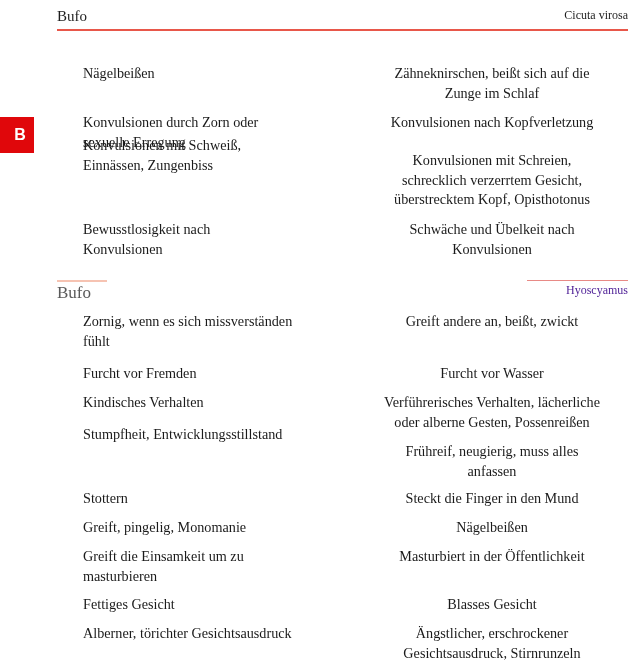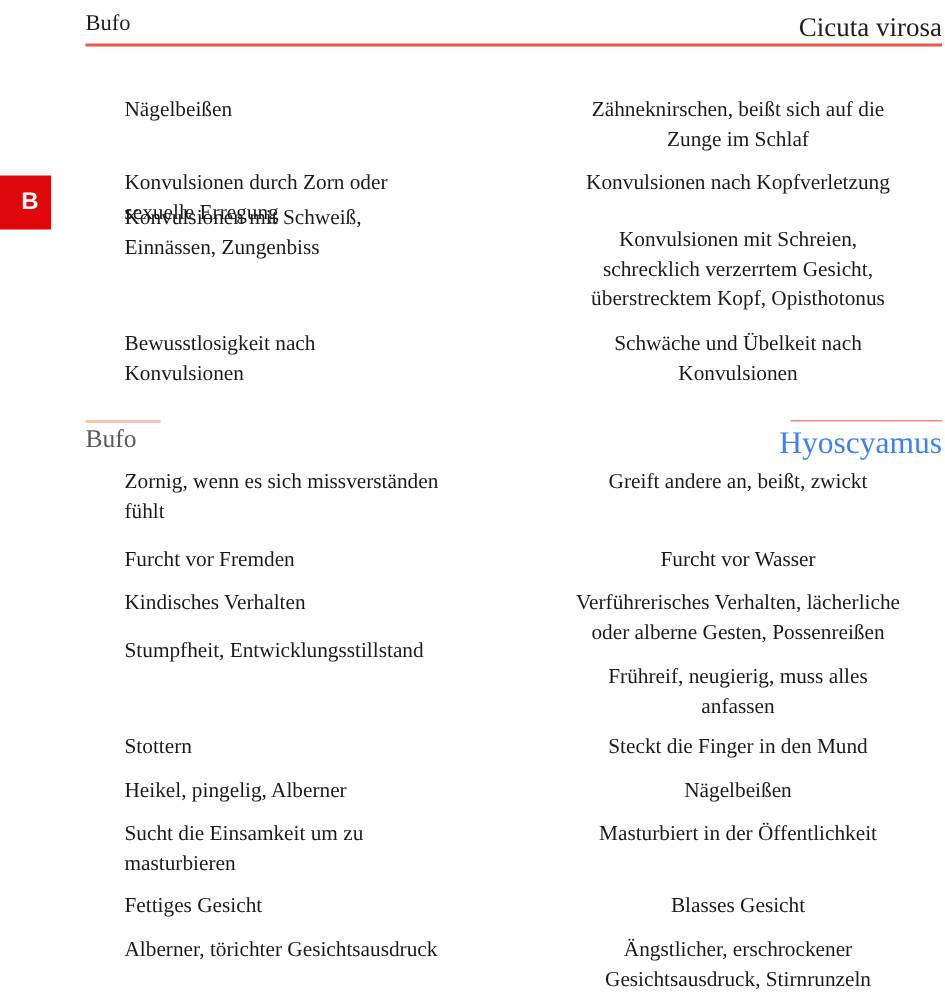--- a/index.html
+++ b/index.html
@@ -3,33 +3,33 @@
 <meta charset="utf-8">
 <style>
   html, body { margin: 0; padding: 0; }
   body {
     width: 630px; height: 672px; position: relative; overflow: hidden;
     background: #ffffff; color: #1a1a1a;
     font-family: "Liberation Serif", "DejaVu Serif", serif;
   }
   .hdr { position: absolute; font-family: Liberation Serif, serif; }
   .s1-left { left: 57px; top: 8px; font-size: 15px; color: #1e1e1e; }
-  .s1-right { right: 2px; top: 8px; font-size: 18px; color: #1e1e1e; }
+  .s1-right { right: 2px; top: 8px; font-size: 12px; color: #1e1e1e; }
   .s1-rule { position: absolute; left: 57px; top: 29px; width: 571px; height: 2px; background: #e8574a; }
   .tab-b {
     position: absolute; left: 0; top: 117px; width: 34px; height: 36px;
     background: #e0070b; color: #fff;
     font-family: "Liberation Sans", "DejaVu Sans", sans-serif; font-weight: bold; font-size: 16px;
     display: flex; align-items: center; justify-content: center;
     padding-left: 6px; box-sizing: border-box;
   }
   .s2-left-line { position: absolute; left: 57px; top: 280px; width: 50px; height: 2px; background: #f6c3b2; }
   .s2-left { left: 57px; top: 283px; font-size: 17px; color: #5a5a5a; }
   .s2-right-line { position: absolute; left: 527px; top: 280px; width: 101px; height: 1px; background: #e88a86; }
-  .s2-right { right: 2px; top: 283px; font-size: 21px; color: #3b82f6; }
+  .s2-right { right: 2px; top: 283px; font-size: 12px; color: #4c1d95; }
   .cell {
     position: absolute; font-size: 14.2px; line-height: 19.5px; color: #1a1a1a;
     white-space: pre-line;
   }
   .lc { left: 83px; width: 260px; font-family: Liberation Serif, serif; }
   .rc { left: 357px; width: 270px; text-align: center; }
 </style>
 </head>
 <body>
 
@@ -74,24 +74,24 @@
 <div class="cell rc" style="top:393px">Verführerisches Verhalten, lächerliche
 oder alberne Gesten, Possenreißen</div>
 
 <div class="cell lc" style="top:425px">Stumpfheit, Entwicklungsstillstand</div>
 <div class="cell rc" style="top:442px">Frühreif, neugierig, muss alles
 anfassen</div>
 
 <div class="cell lc" style="top:489px">Stottern</div>
 <div class="cell rc" style="top:489px">Steckt die Finger in den Mund</div>
 
-<div class="cell lc" style="top:518px">Heikel, pingelig, Alberner</div>
+<div class="cell lc" style="top:518px">Greift, pingelig, Monomanie</div>
 <div class="cell rc" style="top:518px">Nägelbeißen</div>
 
-<div class="cell lc" style="top:547px">Sucht die Einsamkeit um zu
+<div class="cell lc" style="top:547px">Greift die Einsamkeit um zu
 masturbieren</div>
 <div class="cell rc" style="top:547px">Masturbiert in der Öffentlichkeit</div>
 
 <div class="cell lc" style="top:595px">Fettiges Gesicht</div>
 <div class="cell rc" style="top:595px">Blasses Gesicht</div>
 
 <div class="cell lc" style="top:624px">Alberner, törichter Gesichtsausdruck</div>
 <div class="cell rc" style="top:624px">Ängstlicher, erschrockener
 Gesichtsausdruck, Stirnrunzeln</div>
 

